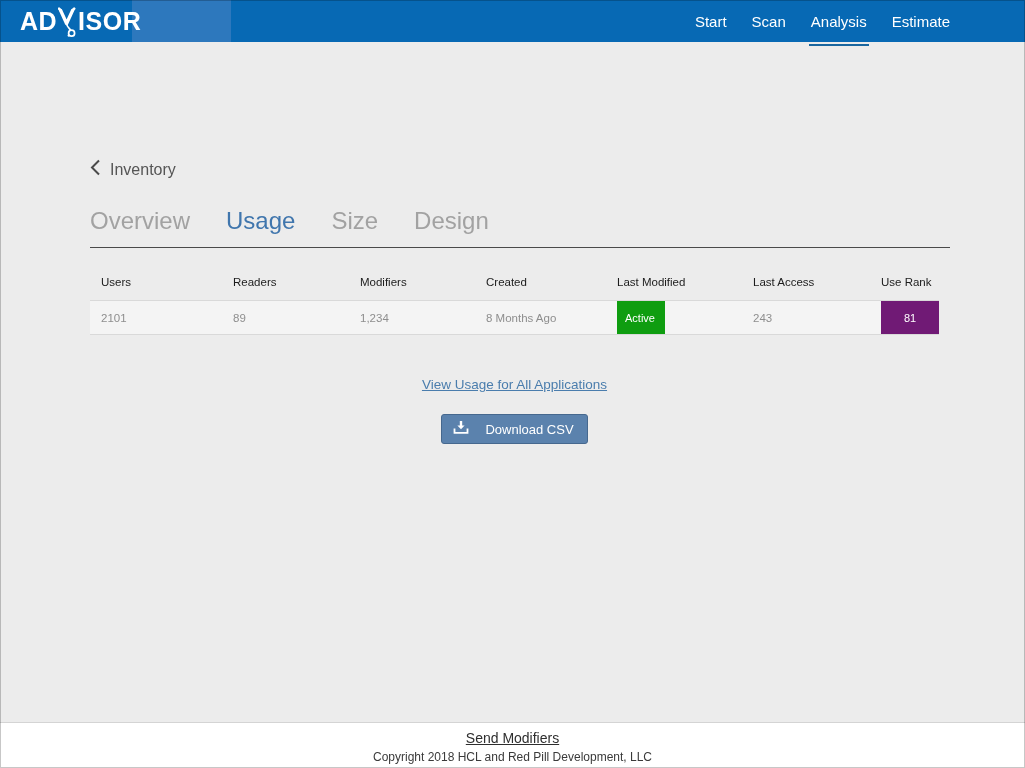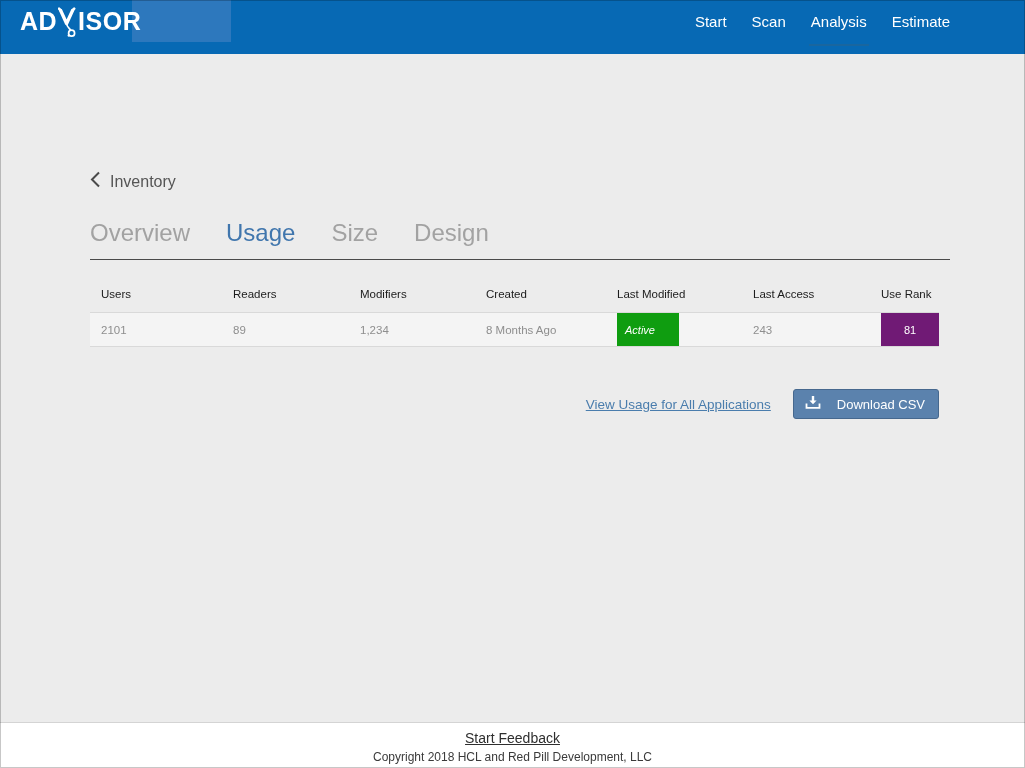--- a/index.html
+++ b/index.html
@@ -12,21 +12,21 @@
   }
   .frame {
     position:absolute; inset:0;
     box-shadow: inset 0 0 0 1px rgba(0,0,0,.22);
     pointer-events:none; z-index:50;
   }
 
   
   .topbar {
     position:relative;
-    height:54px;
+    height:42px;
     background:#0769b4;
     overflow:visible;
     z-index:2;
   }
   .topbar-segment {
     position:absolute; left:132px; top:0;
     width:99px; height:42px;
     background:#2d78bd;
   }
   .logo {
@@ -82,35 +82,35 @@
   table.usage td {
     height:33px; padding:0 0 0 11px;
     font-size:11.5px; color:#8e8e8e;
     background:#f4f4f4;
     border-top:1px solid #d9d9d9;
     border-bottom:1px solid #d9d9d9;
     vertical-align:middle;
   }
   td.cell-flush { padding:0 0 0 11px; }
   .badge-active {
-    width:62px; height:33px; background:#0f9d10;
+    width:48px; height:33px; background:#0f9d10;
     color:#ffffff; font-size:11px;
-    display:flex; align-items:center; padding-left:8px;font-style:italic;
+    display:flex; align-items:center; padding-left:8px;
   }
   .badge-rank {
     width:58px; height:33px; background:#701a75;
     color:#ffffff; font-size:11px;
     display:flex; align-items:center; justify-content:center;
   }
   .red { color:#d93636; }
 
   
   .actions {
     width:849px; margin-top:42px;
-    display:flex; justify-content:flex-end; align-items:center; gap:22px;
+    display:flex; justify-content:flex-end; align-items:center; gap:22px;flex-direction:column;
   }
   .view-link {
     color:#4a7dad; font-size:13.5px; text-decoration:underline; cursor:pointer;
   }
   .btn-download {
     background:#5b82ad; border:1px solid #46688e; border-radius:3px;
     color:#ffffff; font-size:13px;
     padding:5px 13px 5px 11px;
     display:flex; align-items:center; gap:16px;
     cursor:pointer; font-family:inherit;
@@ -234,15 +234,15 @@
           <path d="M1.5 8.5 V12.8 H14.5 V8.5" stroke="#ffffff" stroke-width="1.8" fill="none"></path>
         </svg>
       </span>
       <span>Download CSV</span>
     </button>
   </div>
 
 </main>
 
 <footer class="footer">
-  <a class="feedback-link">Start Feedback</a>
+  <a class="feedback-link">Send Modifiers</a>
   <div class="copyright">Copyright 2018 HCL and Red Pill Development, LLC</div>
 </footer>
 
 </body></html>

